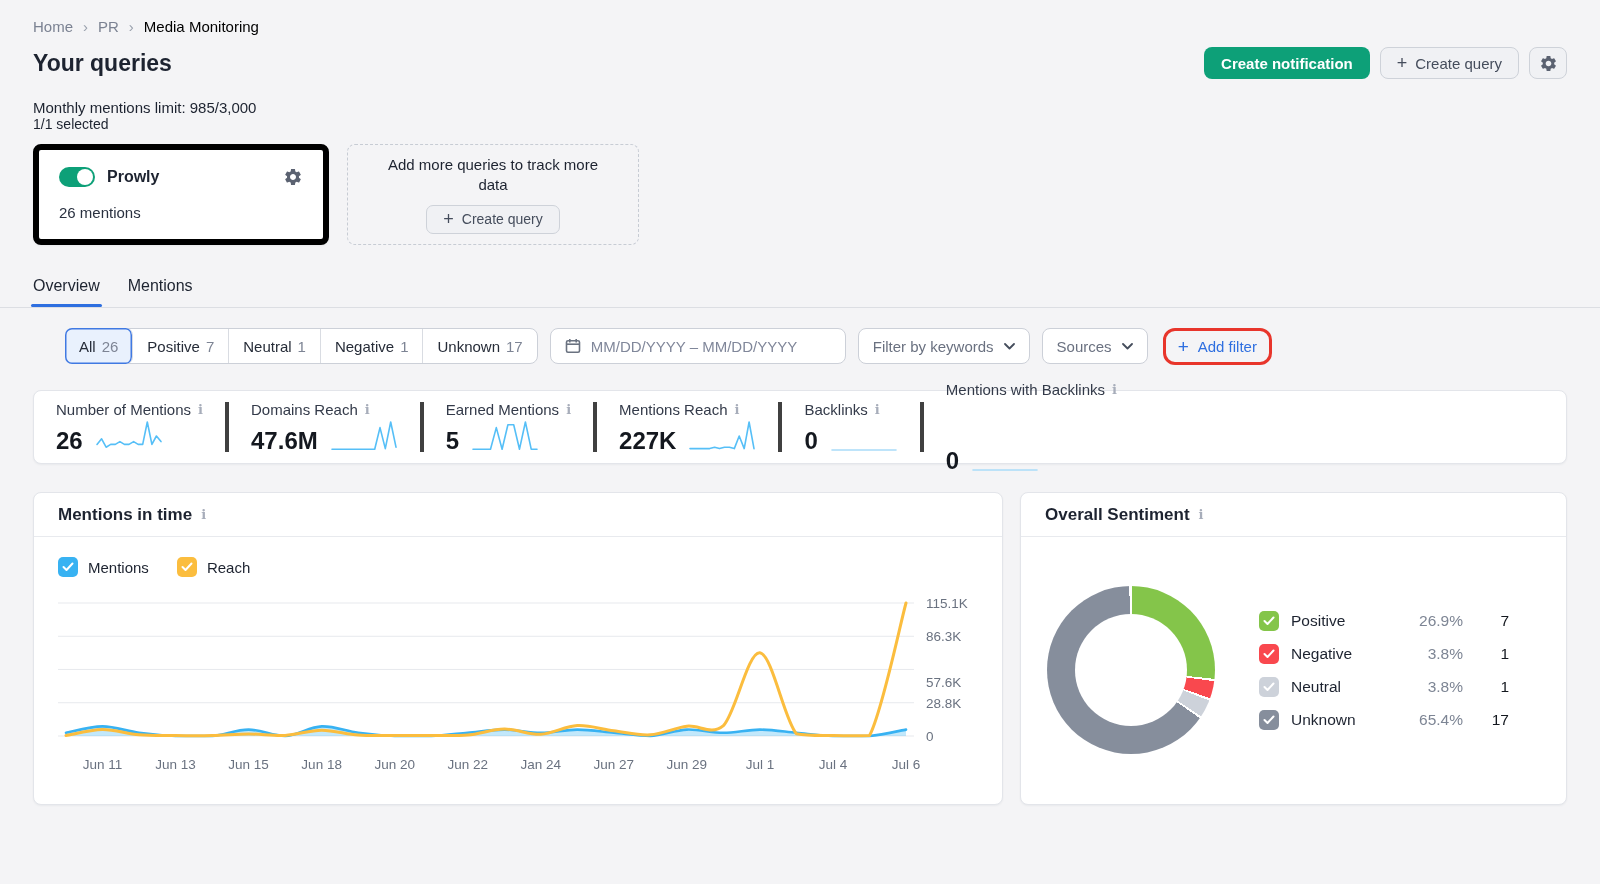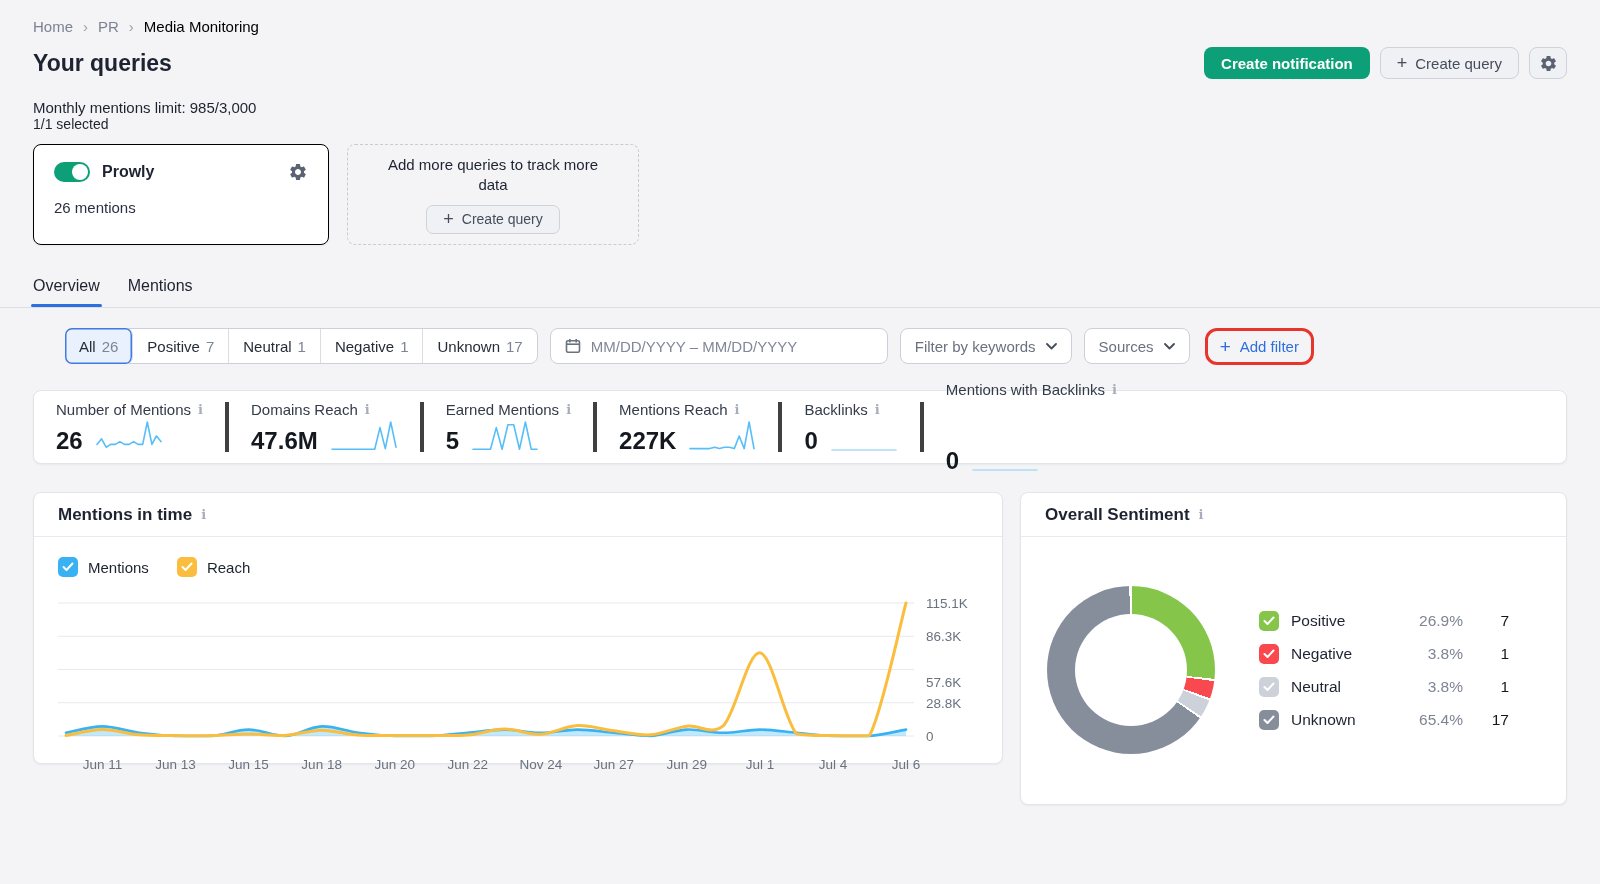--- a/index.html
+++ b/index.html
@@ -26,21 +26,21 @@
   .btn-primary { background:#0da078; color:#fff; font-weight:700; }
   .btn-secondary { background:#f0f1f4; border-color:#ced2d9; color:#454d5c; }
   .btn-icon { width:38px; padding:0; justify-content:center; color:#555d6b; }
   .plus { font-size:18px; line-height:1; color:inherit; font-weight:400; }
 
   .limit-text { margin-top:20px; font-size:15px; }
   .selected-text { font-size:14px; }
 
   
   .cards { display:flex; gap:18px; margin-top:12px; }
-  .qcard { width:296px; height:101px; background:#fff; border:1px solid #000000; border-radius:8px;
+  .qcard { width:296px; height:101px; background:#fff; border:6px solid #000000; border-radius:8px;
            padding:17px 20px; box-shadow:0 1px 2px rgba(20,30,50,.05); }
   .qcard-top { display:flex; align-items:center; gap:12px; }
   .toggle { width:36px; height:20px; border-radius:10px; background:#0da078; position:relative; cursor:pointer; flex:none; }
   .toggle::after { content:""; position:absolute; width:16px; height:16px; border-radius:50%; background:#fff; top:2px; right:2px; }
   .qname { font-weight:700; font-size:16px; flex:1; }
   .gear { color:#5b6271; display:inline-flex; cursor:pointer; }
   .qmentions { margin-top:17px; font-size:15px; color:#2a3140; }
   .dash-card { width:292px; height:101px; border:1px dashed #c7ccd4; border-radius:8px; display:flex;
                flex-direction:column; align-items:center; justify-content:center; gap:9px; text-align:center; padding:10px; }
   .dash-text { font-size:15px; line-height:1.35; width:240px; color:#1d2330; }
@@ -77,21 +77,21 @@
   .metric-value-row { display:flex; align-items:flex-end; gap:12px; margin-top:1px; }
   .metric-value { font-size:24px; font-weight:700; color:#14181f; line-height:1; }
   .spark { width:68px; height:34px; display:block; }
   .info { color:#a7adba; font-size:13px; font-weight:700; font-family:"DejaVu Serif", serif; cursor:pointer; }
 
   
   .charts-row { display:flex; gap:17px; margin-top:28px; }
   .panel { background:#fff; border:1px solid #e3e5ea; border-radius:8px; box-shadow:0 1px 2px rgba(20,30,50,.05); }
   .panel-head { display:flex; align-items:center; gap:9px; padding:0 24px; height:44px; border-bottom:1px solid #e8eaee;
                 font-size:17px; font-weight:700; }
-  .panel-mentions { width:970px; height:272px; }
+  .panel-mentions { width:970px; height:313px; }
   .panel-sentiment { flex:1; height:313px; }
 
   .legend-checks { display:flex; gap:28px; padding:20px 24px 0; }
   .check-item { display:flex; align-items:center; gap:10px; font-size:15px; cursor:pointer; }
   .checkbox { width:20px; height:20px; border-radius:5px; display:flex; align-items:center; justify-content:center; flex:none; }
 
   .chart-area { position:relative; margin:14px 0 0 24px; width:856px; height:160px; }
   .chart-area svg { position:absolute; left:0; top:0; }
   .y-label { position:absolute; left:868px; transform:translateY(-50%); font-size:13.5px; color:#6a7280; white-space:nowrap; }
   .x-labels { position:relative; margin:6px 0 0 24px; width:856px; height:20px; font-size:13.5px; color:#6a7280; }
@@ -190,21 +190,21 @@
           <div class="seg">
             <span>Negative</span>
             <span class="cnt">1</span>
           </div>
           <div class="seg">
             <span>Unknown</span>
             <span class="cnt">17</span>
           </div>
         </div>
 
-      <div class="field" style="width:338px">
+      <div class="field" style="width:296px">
         <svg width="16" height="16" viewBox="0 0 16 16" fill="none" stroke="#6a7280" stroke-width="1.6">
             <rect x="1.5" y="2.8" width="13" height="11.4" rx="1.5"></rect>
             <line x1="4.8" y1="1" x2="4.8" y2="4.6"></line>
             <line x1="11.2" y1="1" x2="11.2" y2="4.6"></line>
             <line x1="1.5" y1="6.2" x2="14.5" y2="6.2"></line>
           </svg>
         <span>MM/DD/YYYY – MM/DD/YYYY</span>
       </div>
 
       <div class="field" style="color:#6a7180">
@@ -346,21 +346,21 @@
             <div class="y-label" style="top: 111.721px;">28.8K</div>
             <div class="y-label" style="top: 145px;">0</div>
           </div>
         <div class="x-labels" id="x-labels">
             <span style="left: 5.20114%;">Jun 11</span>
             <span style="left: 13.7343%;">Jun 13</span>
             <span style="left: 22.2674%;">Jun 15</span>
             <span style="left: 30.8005%;">Jun 18</span>
             <span style="left: 39.3336%;">Jun 20</span>
             <span style="left: 47.8667%;">Jun 22</span>
-            <span style="left: 56.3998%;">Nov 24</span>
+            <span style="left: 56.3998%;">Jan 24</span>
             <span style="left: 64.933%;">Jun 27</span>
             <span style="left: 73.4661%;">Jun 29</span>
             <span style="left: 81.9992%;">Jul 1</span>
             <span style="left: 90.5323%;">Jul 4</span>
             <span style="left: 99.0654%;">Jul 6</span>
           </div>
       </div>
 
       <div class="panel panel-sentiment">
         <div class="panel-head">

